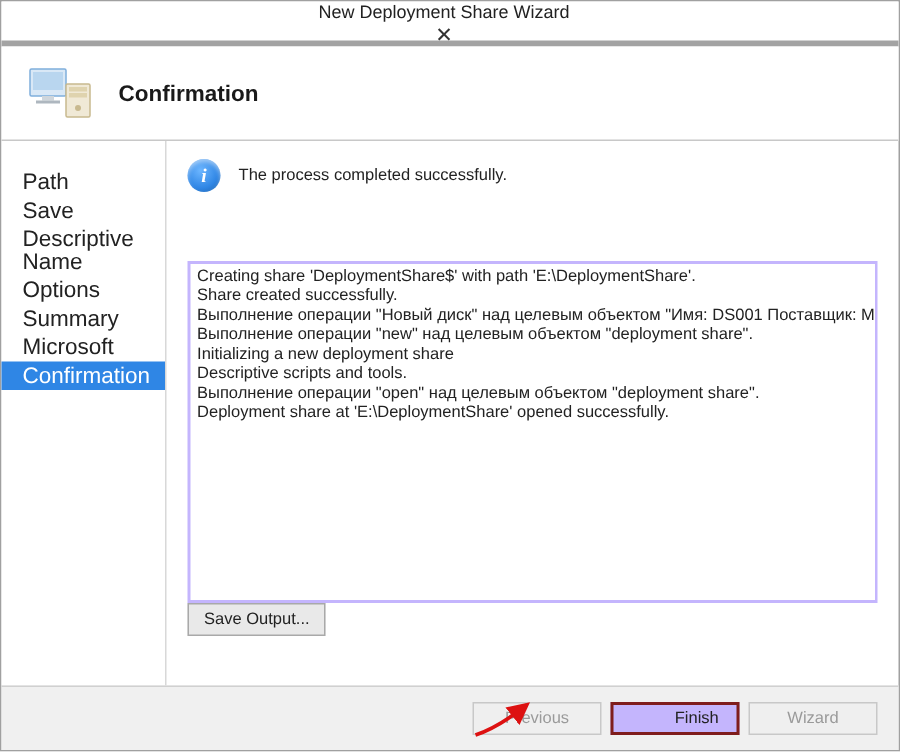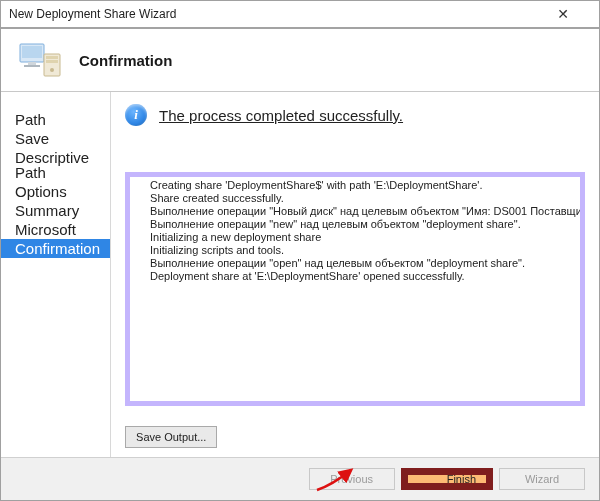--- a/index.html
+++ b/index.html
@@ -20,22 +20,23 @@
     flex-direction: column;
     position: relative;
   }
   .titlebar {
     height: 26px;
     display: flex;
     align-items: center;
     justify-content: space-between;
     padding: 0 16px 0 8px;
     background: #fff;
-    border-bottom: 2px solid #a3a3a3;
+    border-bottom: 4px solid #a3a3a3;
     font-size: 12px;
+    flex-direction: column;
   }
   .titlebar .title { color: #222; }
   .titlebar .close {
     width: 40px;
     height: 26px;
     display: flex;
     align-items: center;
     justify-content: center;
     font-size: 14px;
     color: #333;
@@ -107,42 +108,41 @@
     align-items: center;
     justify-content: center;
     color: #fff;
     font-family: Georgia, serif;
     font-weight: bold;
     font-style: italic;
     font-size: 13px;
     box-shadow: inset 0 2px 3px rgba(255,255,255,0.5);
   }
   .status-text {
-    font-size: 15px;
-    color: #222;
-    text-decoration: underline;
+    font-size: 11px;
+    color: #222;
   }
   .log-box {
-    border: 5px solid #c4b5fd;
+    border: 2px solid #c4b5fd;
     background: #fff;
     height: 220px;
     overflow: auto;
-    padding: 2px 20px;
+    padding: 2px 4px;
     font-size: 11px;
     line-height: 13px;
     color: #222;
     white-space: nowrap;
   }
   .log-box .log-line {
     white-space: nowrap;
   }
   .mid-buttons {
     display: flex;
     justify-content: space-between;
-    margin-top: 20px;
+    margin-top: 0;
     align-items: flex-end;
   }
   .btn {
     min-width: 86px;
     height: 22px;
     background: #e9e9e9;
     border: 1px solid #a9a9a9;
     font-size: 11px;
     color: #222;
     padding: 0 10px;
@@ -151,22 +151,22 @@
     display: inline-flex;
     align-items: center;
     justify-content: center;
   }
   .btn:disabled, .btn.disabled {
     color: #9a9a9a;
     border-color: #c8c8c8;
     background: #efefef;
   }
   .btn.primary {
-    border: 7px solid #7f1d1d;
-    background: #fdba74;
+    border: 2px solid #7f1d1d;
+    background: #c4b5fd;
     padding-left: 39px;
   }
   .footer {
     height: 42px;
     background: #f0f0f0;
     border-top: 1px solid #d0d0d0;
     display: flex;
     align-items: center;
     justify-content: flex-end;
     gap: 6px;
@@ -205,21 +205,21 @@
       </svg>
     </div>
     <h1>Confirmation</h1>
   </div>
 
   <div class="body">
 
     <div class="sidebar">
       <div class="step">Path</div>
       <div class="step">Save</div>
-      <div class="step">Descriptive Path</div>
+      <div class="step">Descriptive Name</div>
       <div class="step">Options</div>
       <div class="step">Summary</div>
       <div class="step">Microsoft</div>
       <div class="step active">Confirmation</div>
     </div>
 
     <div class="content">
 
       <div class="status-row">
         <div class="info-badge">
@@ -227,21 +227,21 @@
         </div>
         <div class="status-text">The process completed successfully.</div>
       </div>
 
       <div class="log-box">
         <div class="log-line">Creating share 'DeploymentShare$' with path 'E:\DeploymentShare'.</div>
         <div class="log-line">Share created successfully.</div>
         <div class="log-line">Выполнение операции "Новый диск" над целевым объектом "Имя: DS001 Поставщик: Microsoft</div>
         <div class="log-line">Выполнение операции "new" над целевым объектом "deployment share".</div>
         <div class="log-line">Initializing a new deployment share</div>
-        <div class="log-line">Initializing scripts and tools.</div>
+        <div class="log-line">Descriptive scripts and tools.</div>
         <div class="log-line">Выполнение операции "open" над целевым объектом "deployment share".</div>
         <div class="log-line">Deployment share at 'E:\DeploymentShare' opened successfully.</div>
         <div style="width:700px;height:1px"></div>
       </div>
 
       <div class="mid-buttons">
         <button class="btn">Save Output...</button>
       </div>
 
     </div>

